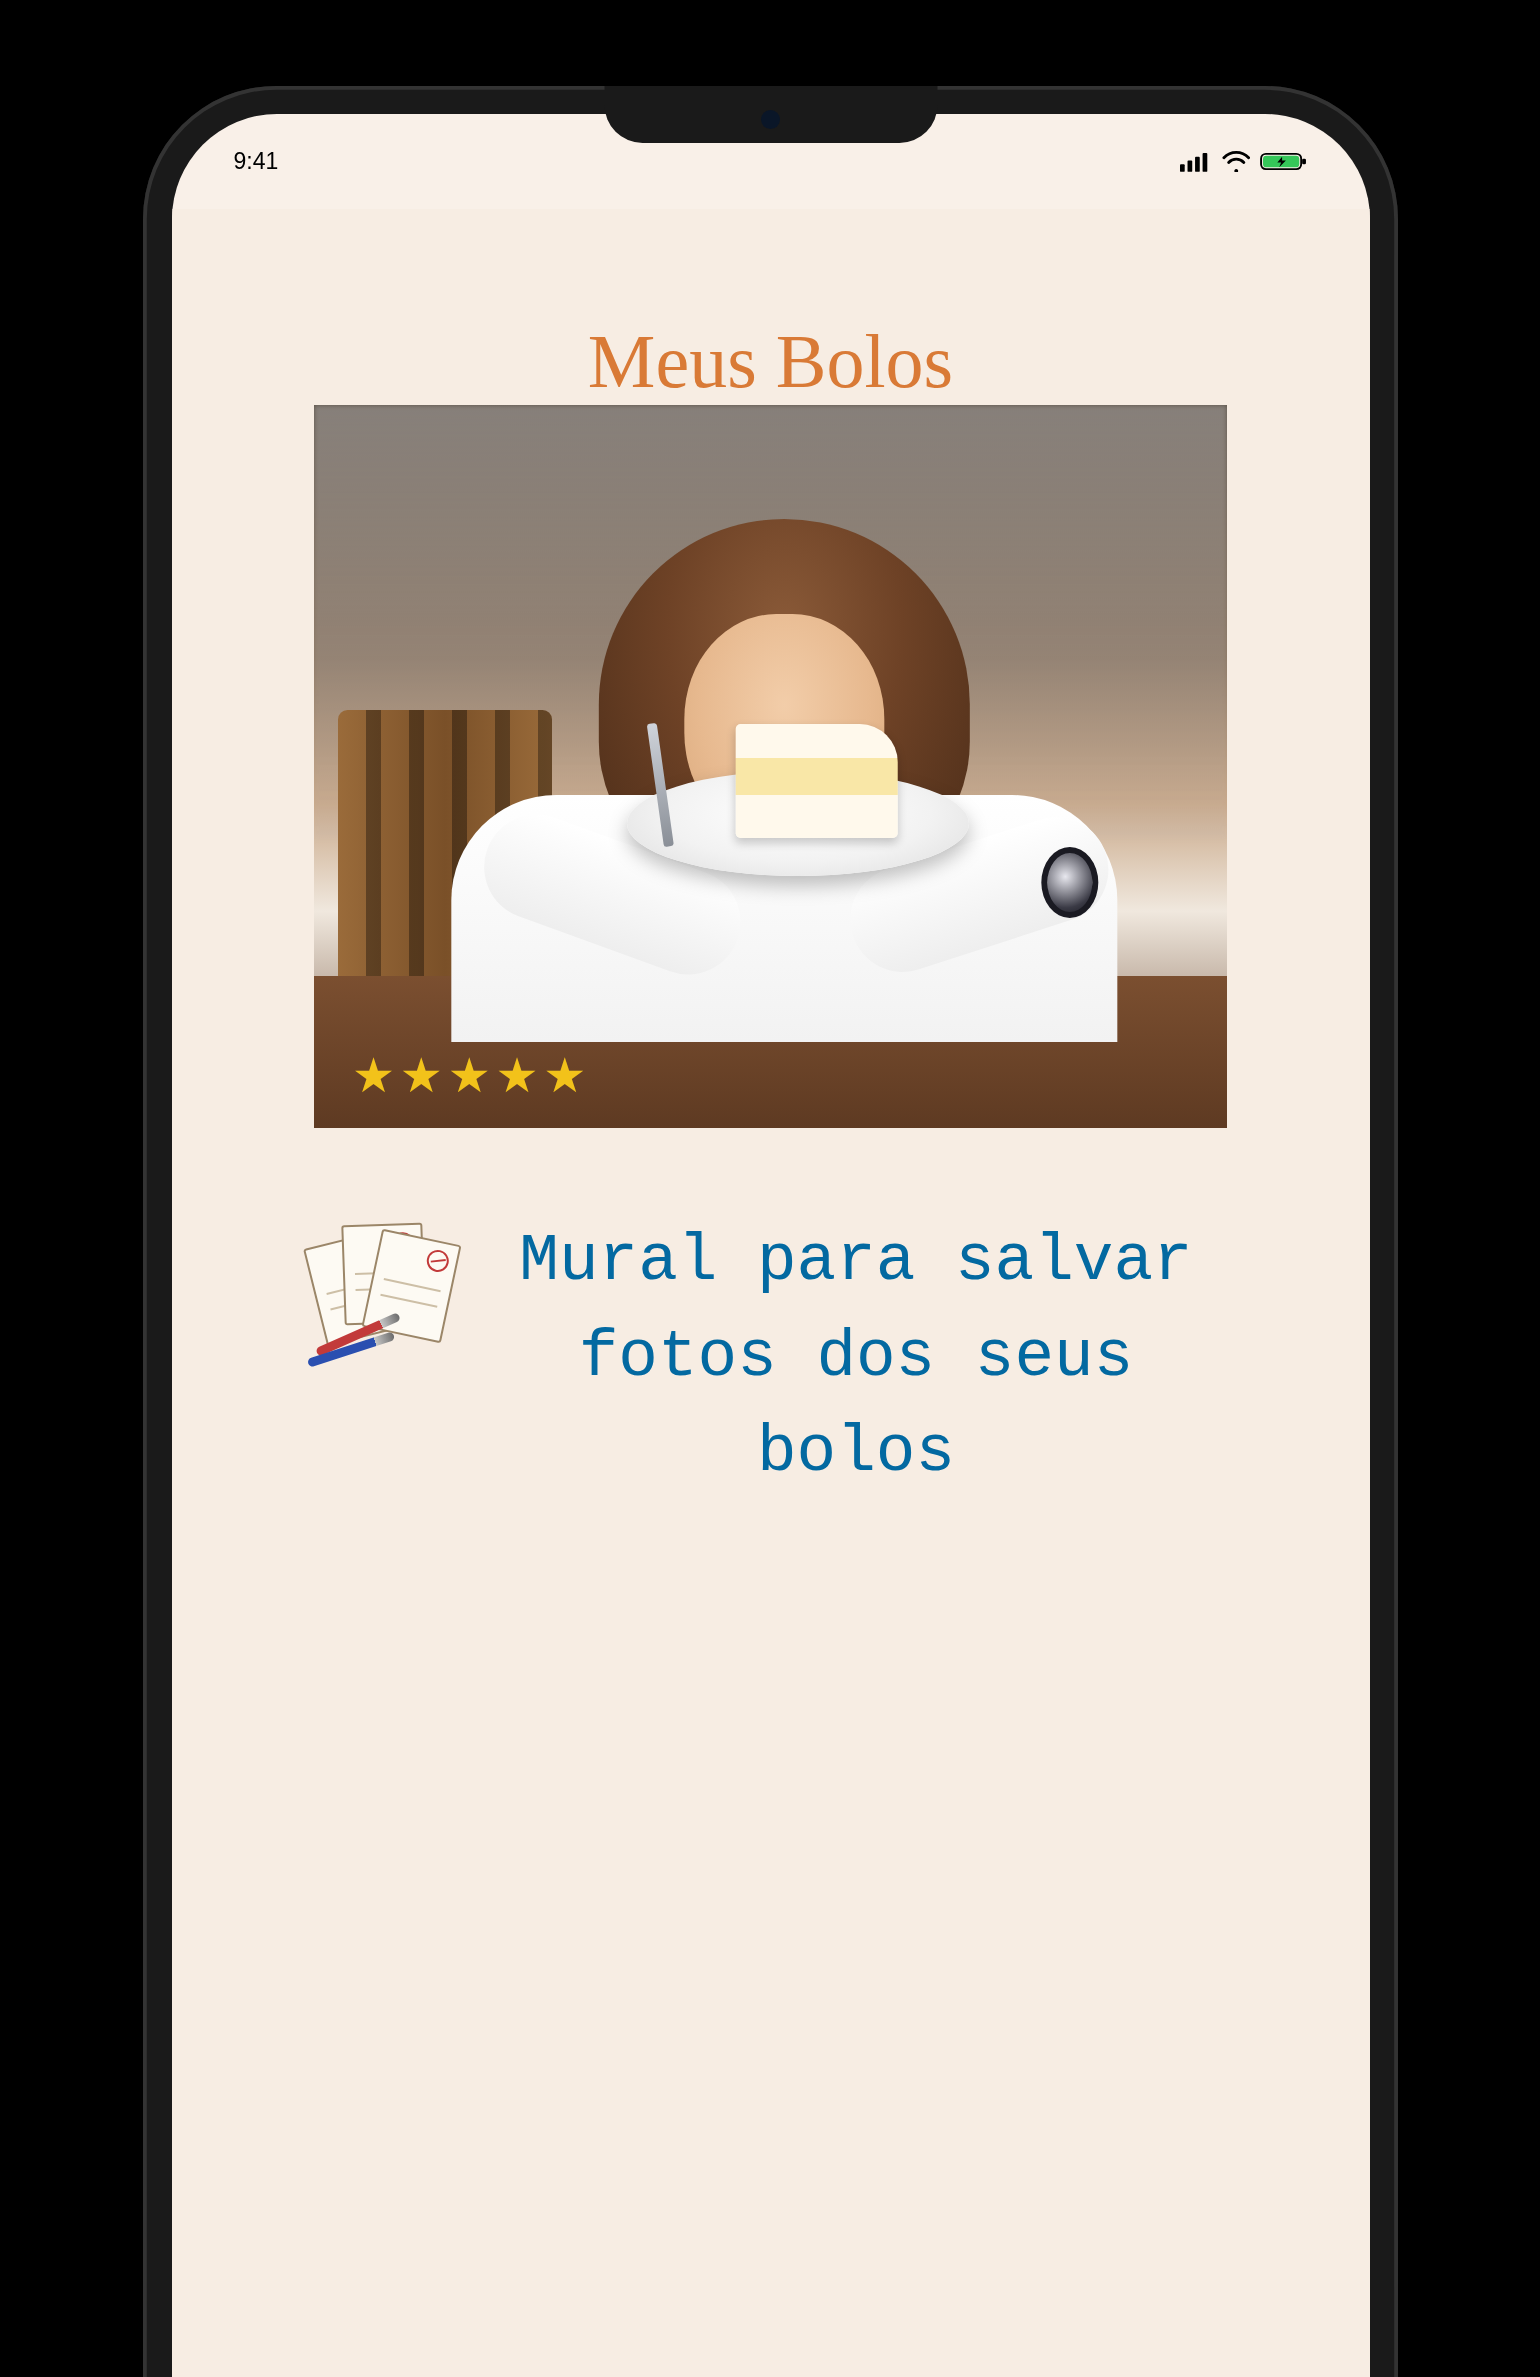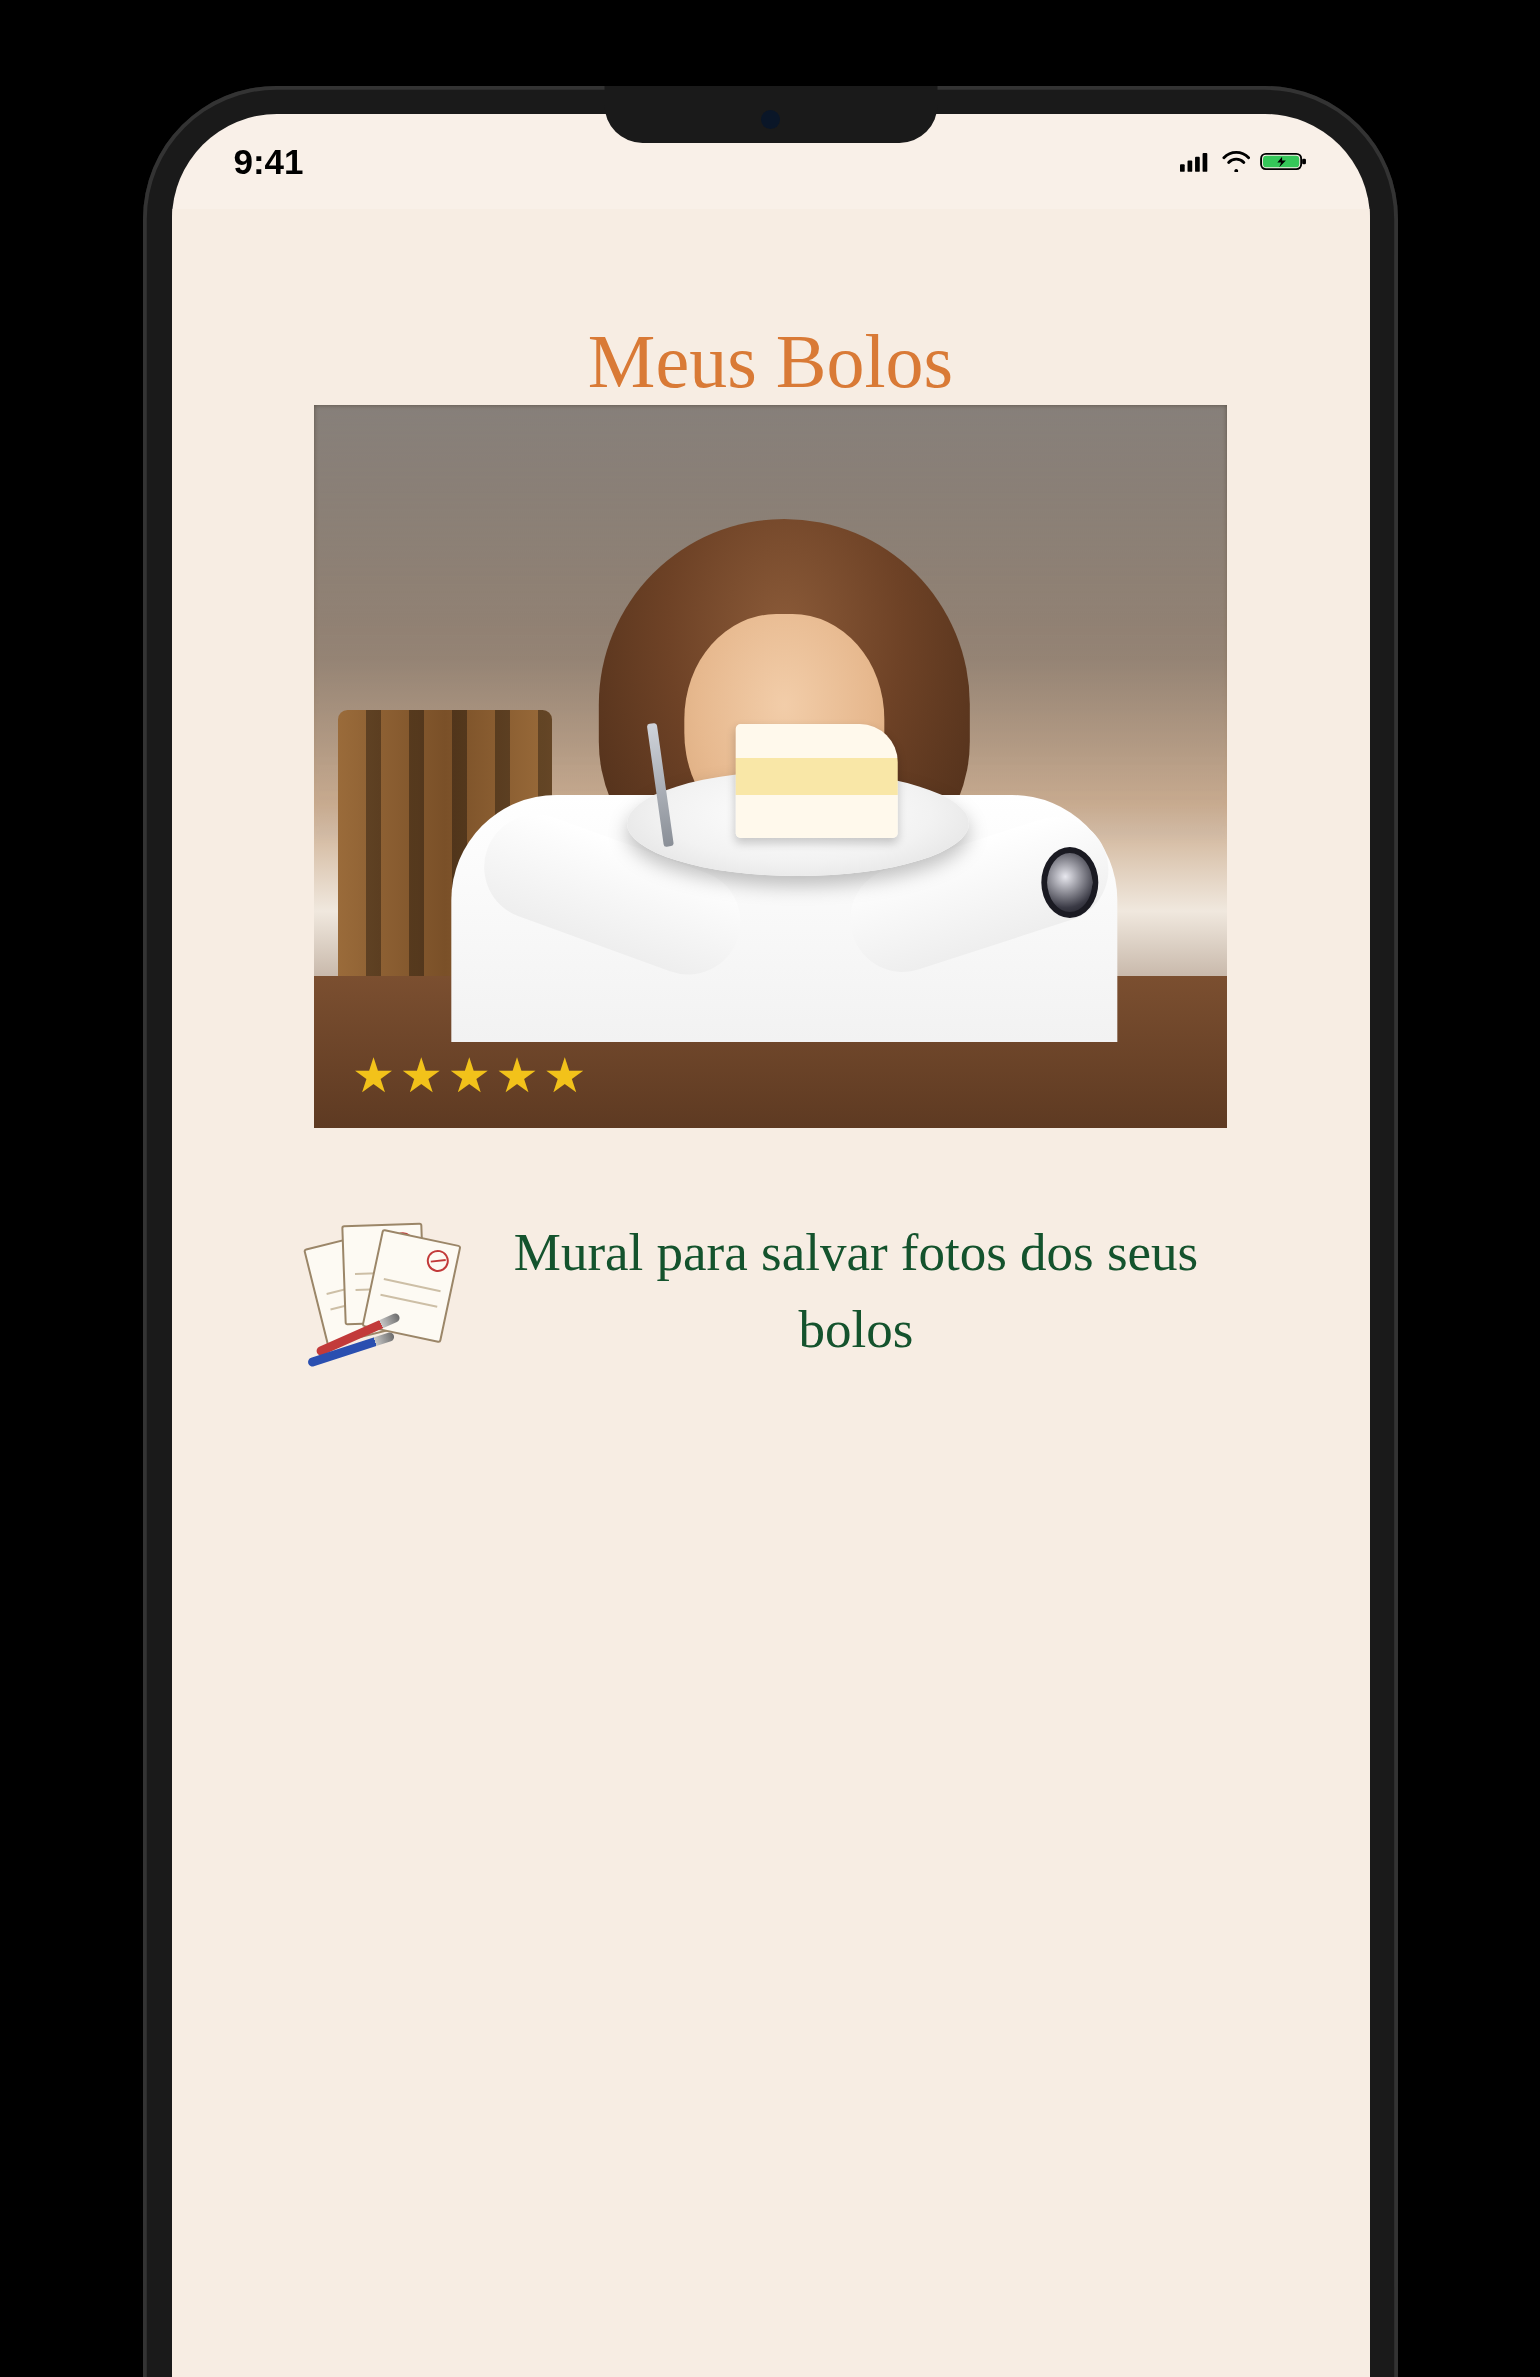--- a/index.html
+++ b/index.html
@@ -55,22 +55,22 @@
   }
   .status-bar {
     height: 76px;
     display: flex;
     justify-content: space-between;
     align-items: center;
     padding: 19px 62px 0 62px;
   }
   .status-time {
     font-family: -apple-system, sans-serif;
-    font-size: 35px;
-    font-weight: 700;
+    font-size: 23px;
+    font-weight: 400;
     color: #000;
   }
   .status-right {
     display: flex;
     align-items: center;
     gap: 9.5px;
   }
   .signal-icon, .wifi-icon, .battery-icon {
     display: flex;
     align-items: center;
@@ -302,23 +302,23 @@
     left: -7.6px;
     bottom: -5.7px;
     width: 90px;
     height: 8.6px;
     border-radius: 4.8px;
     transform: rotate(-18deg);
   }
   .pen.blue { background: linear-gradient(90deg, #2a4fb0 0%, #2a4fb0 78%, #c7c7c7 78%, #6b6b6b 100%); }
   .pen.red  { background: linear-gradient(90deg, #c23a3a 0%, #c23a3a 78%, #c7c7c7 78%, #6b6b6b 100%); bottom: 8.6px; left: -1px; transform: rotate(-24deg); }
   .desc-text {
-    font-size: 53px;
-    color: #14532d;
-    font-family: Liberation Serif, serif;
+    font-size: 66px;
+    color: #0369a1;
+    font-family: Liberation Mono, monospace;
     text-align: center;
     line-height: 1.45;
     flex: 1;
   }
 </style>
 </head>
 <body>
 
 <div class="phone-frame">
   <div class="notch"></div>

